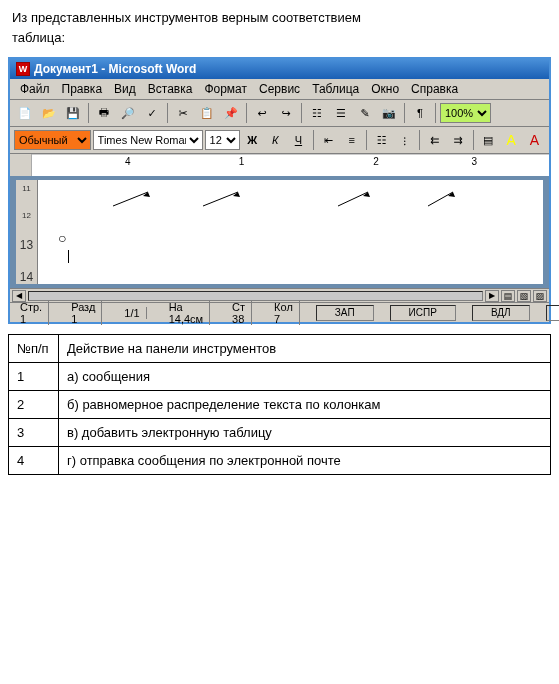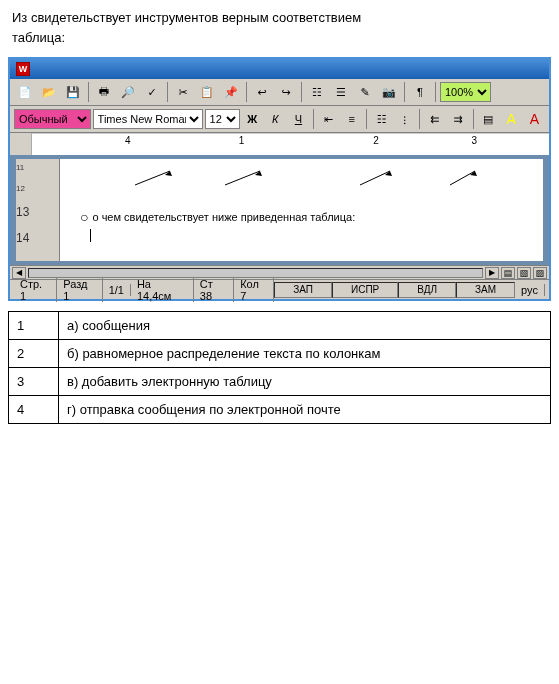--- a/index.html
+++ b/index.html
@@ -108,21 +108,21 @@
       padding: 2px 4px;
       display: flex;
       align-items: center;
       gap: 2px;
       min-height: 26px;
     }
 
     .format-select {
       height: 20px;
       font-size: 11px;
-      background: #ec4899;
+      background: #f97316;
       border: 1px solid #808080;
       width: 80px;
     }
 
     .font-select {
       height: 20px;
       font-size: 11px;
       background: #fff;
       border: 1px solid #808080;
       width: 110px;
@@ -142,30 +142,30 @@
 
     
     .word-doc-area {
       background: #6b8cad;
       padding: 4px 6px;
       display: flex;
       min-height: 110px;
     }
 
     .word-sidebar {
-      width: 44px;
+      width: 22px;
       background: #d4d0c8;
       border-right: 1px solid #808080;
       display: flex;
       flex-direction: column;
-      align-items: flex-start;
+      align-items: center;
       padding-top: 4px;
       font-size: 9px;
       color: #333;
-      gap: 12px;
+      gap: 18px;
     }
 
     .word-page {
       background: #fff;
       flex: 1;
       padding: 8px 20px;
       min-height: 100px;
       position: relative;
     }
 
@@ -184,21 +184,21 @@
 
     
     .word-statusbar {
       background: #d4d0c8;
       border-top: 1px solid #808080;
       height: 20px;
       display: flex;
       align-items: center;
       padding: 0 4px;
       font-size: 11px;
-      gap: 0;
+      gap: 16px;
     }
 
     .status-item {
       padding: 0 6px;
       border-right: 1px solid #808080;
     }
 
     .status-item-btn {
       padding: 0 18px;
       border: 1px inset #808080;
@@ -254,30 +254,42 @@
       background: #fff;
       border-top: 1px solid #ccc;
       position: relative;
       overflow: hidden;
     }
   </style>
 </head>
 <body>
 
 <div class="top-text">
-  <span>Из свидетельствует инструментов  верным соответствием</span><br>
+  <span>Из представленных инструментов  верным соответствием</span><br>
   <span>таблица:</span>
 </div>
 
 <div class="word-window">
 
   <div class="word-titlebar">
     <span class="word-titlebar-icon">W</span>
-  </div>
-
+    <span>Документ1 - Microsoft Word</span>
+  </div>
+
+  <div class="word-menubar">
+    <span class="word-menu-item">Файл</span>
+    <span class="word-menu-item">Правка</span>
+    <span class="word-menu-item">Вид</span>
+    <span class="word-menu-item">Вставка</span>
+    <span class="word-menu-item">Формат</span>
+    <span class="word-menu-item">Сервис</span>
+    <span class="word-menu-item">Таблица</span>
+    <span class="word-menu-item">Окно</span>
+    <span class="word-menu-item">Справка</span>
+  </div>
 
   <div class="word-toolbar1">
     <div class="toolbar-btn">📄</div>
     <div class="toolbar-btn">📂</div>
     <div class="toolbar-btn">💾</div>
     <div class="toolbar-separator"></div>
     <div class="toolbar-btn">🖶</div>
     <div class="toolbar-btn">🔎</div>
     <div class="toolbar-btn">✓</div>
     <div class="toolbar-separator"></div>
@@ -362,21 +374,20 @@
 
           <line x1="280" y1="18" x2="310" y2="4" stroke="#000" stroke-width="1"></line>
           <polygon points="310,4 305,8 312,9" fill="#000"></polygon>
 
           <line x1="370" y1="18" x2="395" y2="4" stroke="#000" stroke-width="1"></line>
           <polygon points="395,4 390,8 397,9" fill="#000"></polygon>
         </svg>
       </div>
       <div class="page-text" style="display:flex;align-items:center;gap:4px;">
         <span style="font-size:14px;">○</span>
-        <span>о чем свидетельствует ниже приведенная таблица:</span>
       </div>
       <div style="margin-top:2px; margin-left:10px;">
         <span class="page-cursor"></span>
       </div>
     </div>
   </div>
 
   <div style="background:#d4d0c8; height:14px; display:flex; align-items:center; border-top:1px solid #808080; padding:0 2px; gap:2px;">
     <div style="width:14px;height:12px;background:#d4d0c8;border:1px solid #808080;display:flex;align-items:center;justify-content:center;font-size:8px;cursor:pointer;">◀</div>
     <div style="flex:1;height:10px;background:#c8c8c8;border:1px inset #808080;"></div>
@@ -396,20 +407,28 @@
     <span class="status-item-btn">ЗАП</span>
     <span class="status-item-btn">ИСПР</span>
     <span class="status-item-btn">ВДЛ</span>
     <span class="status-item-btn">ЗАМ</span>
     <span class="status-item">рус</span>
   </div>
 </div>
 
 <table class="bottom-table">
   <tbody>
+      <tr>
+    <td class="col-num">
+      <span>№п/п</span>
+    </td>
+    <td class="col-action">
+      <span>Действие на панели инструментов</span>
+    </td>
+  </tr>
   <tr>
     <td class="col-num">
       <span>1</span>
     </td>
     <td class="col-action">
       <span>а) сообщения</span>
     </td>
   </tr>
   <tr>
     <td class="col-num">

